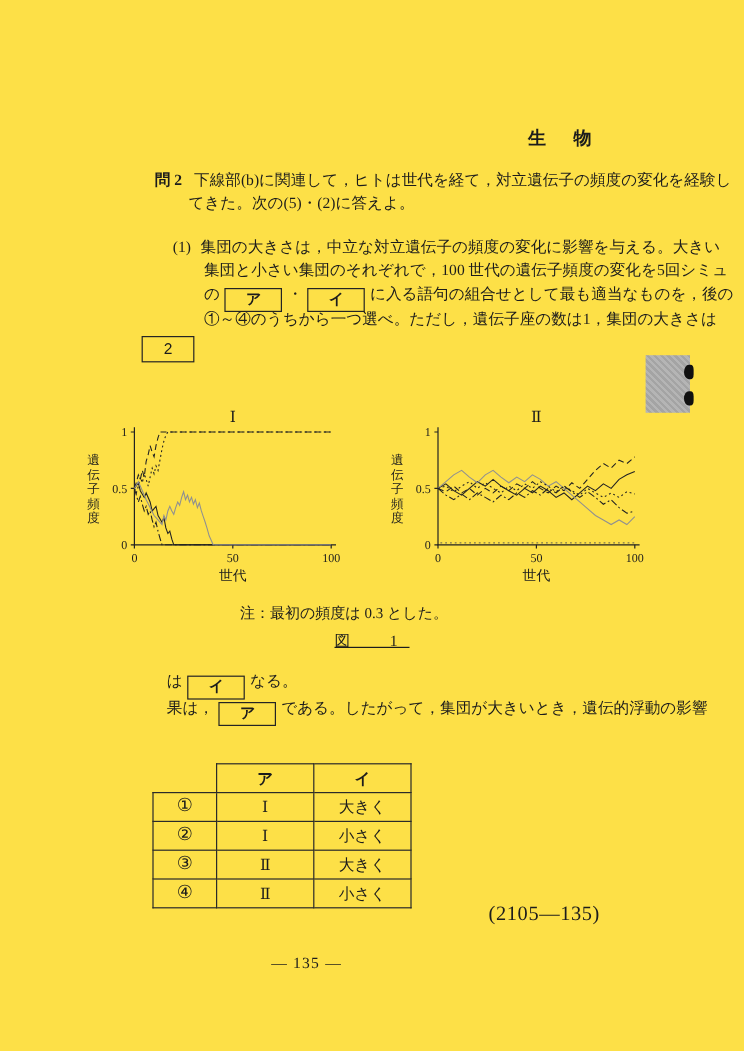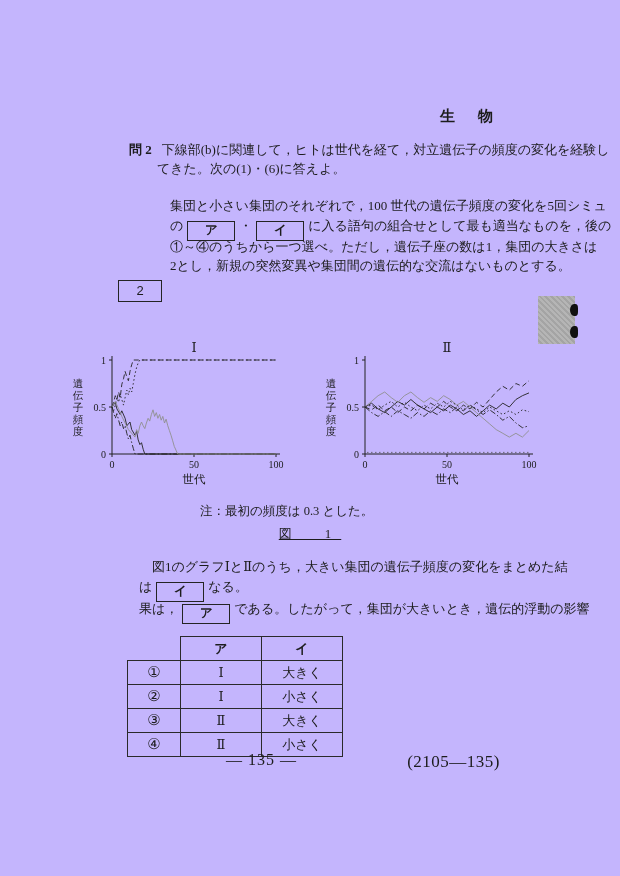--- a/index.html
+++ b/index.html
@@ -1,17 +1,17 @@
 <!DOCTYPE html>
 <html><head>
 <meta charset="utf-8">
 <style>
   html,body{margin:0;padding:0;background:#e8e8e8;}
   .page{
-    position:relative;width:620px;height:876px;background:#c4b5fd;margin:0 auto;
+    position:relative;width:620px;height:876px;background:#fde047;margin:0 auto;
     font-family:"Liberation Serif","DejaVu Serif",serif;color:#1c1c1c;
     font-size:13px;line-height:19px;overflow:hidden;
   }
   .abs{position:absolute;}
   .subject{font-weight:bold;font-size:15px;letter-spacing:4px;}
   .qlabel{font-weight:bold;margin-right:10px;}
   .plabel{margin-right:8px;}
   .line{white-space:nowrap;padding-left:44px;}
   .cont{margin-left:28px;}
   .cont2{margin-left:26px;}
@@ -34,21 +34,21 @@
     font-family:"Liberation Serif","DejaVu Serif",serif;}
   table.choices th,table.choices td{
     border:1.2px solid #2a2a2a;text-align:center;padding:0;
     height:23px;vertical-align:middle;font-weight:normal;
   }
   table.choices th.blank{border:none;background:transparent;}
   table.choices .c-num{width:52px;font-size:15px;}
   table.choices .c-a{width:80px;}
   table.choices .c-b{width:80px;}
   table.choices th{font-weight:bold;}
-  .footer-page{font-size:16px;letter-spacing:1px;}
+  .footer-page{font-size:13px;letter-spacing:1px;margin-top:43px;}
   .footer-code{font-size:17px;letter-spacing:0.5px;}
   .artifact{
     width:37px;height:48px;
     background:repeating-linear-gradient(45deg,#b5b5b5 0 2px,#a4a4a4 2px 4px);
   }
   .artifact .blob1,.artifact .blob2{
     position:absolute;right:-3px;width:8px;height:12px;background:#111;border-radius:60% 40% 40% 60%;
   }
   .artifact .blob1{top:8px;}
   .artifact .blob2{top:30px;}
@@ -57,30 +57,32 @@
 <body>
 
 <div class="page">
 
   <div class="abs subject" style="top:107px;right:123px;">生　物</div>
 
   <div class="abs" style="top:140px;left:85px;">
     <div class="line">
       <span class="qlabel">問 2</span><span>下線部(b)に関連して，ヒトは世代を経て，対立遺伝子の頻度の変化を経験し</span>
     </div>
-    <div class="line cont">てきた。次の(1)・(6)に答えよ。</div>
+    <div class="line cont">てきた。次の(5)・(2)に答えよ。</div>
   </div>
 
   <div class="abs" style="top:196px;left:100px;">
+    <div class="line">
+      <span class="plabel">(1)</span><span>集団の大きさは，中立な対立遺伝子の頻度の変化に影響を与える。大きい</span>
+    </div>
     <div class="line cont2">集団と小さい集団のそれぞれで，100 世代の遺伝子頻度の変化を5回シミュ</div>
     <div class="line cont2 boxline">
       <span>の</span><span class="wbox">ア</span><span>・</span><span class="wbox">イ</span><span>に入る語句の組合せとして最も適当なものを，後の</span>
     </div>
     <div class="line cont2">①～④のうちから一つ選べ。ただし，遺伝子座の数は1，集団の大きさは</div>
-    <div class="line cont2">2とし，新規の突然変異や集団間の遺伝的な交流はないものとする。</div>
     <div class="ansbox">2</div>
   </div>
 
   <div class="abs charts" style="top:340px;left:0;">
     <svg class="chart" width="235" height="152" viewBox="0 0 235 152">
         <text x="128" y="12" text-anchor="middle" font-size="13">Ⅰ</text>
         <path d="M46 16 L46 114 L214 114" stroke="#222" fill="none" stroke-width="1"></path>
         <line x1="43" y1="114" x2="46" y2="114" stroke="#222" stroke-width="1"></line>
         <text x="40" y="117.5" text-anchor="end" font-size="10">0</text>
         <line x1="43" y1="67" x2="46" y2="67" stroke="#222" stroke-width="1"></line>
@@ -124,21 +126,20 @@
         <polyline points="46.0,67.0 52.6,61.4 59.1,55.7 65.7,52.0 72.2,57.6 78.8,62.3 85.4,55.7 91.9,52.0 98.5,57.6 105.0,62.3 111.6,57.6 118.2,61.4 124.7,55.7 131.3,59.5 137.8,65.1 144.4,61.4 151.0,67.0 157.5,72.6 164.1,78.3 170.6,83.9 177.2,89.6 183.8,93.3 190.3,97.1 196.9,93.3 203.4,97.1 210.0,90.5" fill="none" stroke="#909090" stroke-width="0.9"></polyline>
         <polyline points="46.0,67.0 52.6,72.6 59.1,76.4 65.7,71.7 72.2,76.4 78.8,70.8 85.4,74.5 91.9,78.3 98.5,72.6 105.0,76.4 111.6,70.8 118.2,74.5 124.7,68.9 131.3,72.6 137.8,67.0 144.4,70.8 151.0,65.1 157.5,69.8 164.1,74.5 170.6,69.8 177.2,74.5 183.8,80.2 190.3,76.4 196.9,83.0 203.4,87.7 210.0,85.8" fill="none" stroke="#222222" stroke-width="0.9" stroke-dasharray="6,2.2,1.5,2.2"></polyline>
         <polyline points="46.0,67.0 52.6,65.1 59.1,69.8 65.7,65.1 72.2,61.4 78.8,67.0 85.4,62.3 91.9,67.0 98.5,70.8 105.0,65.1 111.6,68.9 118.2,63.2 124.7,67.0 131.3,61.4 137.8,65.1 144.4,69.8 151.0,65.1 157.5,68.9 164.1,72.6 170.6,67.0 177.2,70.8 183.8,74.5 190.3,70.8 196.9,74.5 203.4,69.8 210.0,71.7" fill="none" stroke="#222222" stroke-width="0.9" stroke-dasharray="1.6,2.4"></polyline>
       </svg>
   </div>
 
   <div class="abs fignote" style="top:502px;left:200px;">注：最初の頻度は 0.3 とした。</div>
   <div class="abs figcap" style="top:524px;left:250px;text-decoration:underline;">図　1</div>
 
   <div class="abs" style="top:557px;left:95px;">
-    <div class="line" style="margin-left:13px;">図1のグラフⅠとⅡのうち，大きい集団の遺伝子頻度の変化をまとめた結</div>
     <div class="line boxline">
       <span>は</span><span class="wbox">イ</span><span>なる。</span>
     </div>
     <div class="line boxline">
       <span>果は，</span><span class="wbox">ア</span><span>である。したがって，集団が大きいとき，遺伝的浮動の影響</span>
     </div>
   </div>
 
   <table class="choices abs" style="top:636px;left:127px;">
     <thead>

